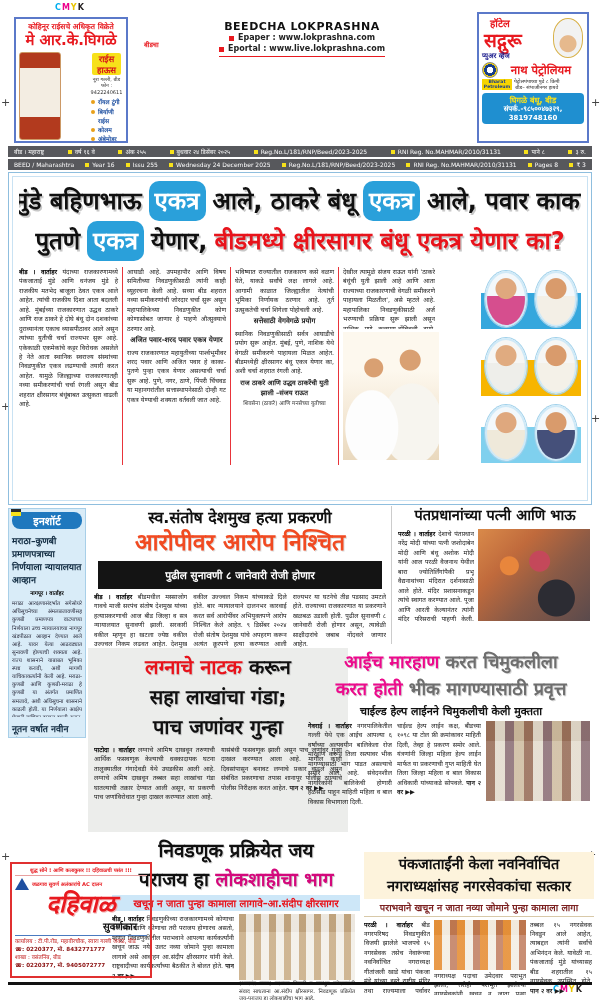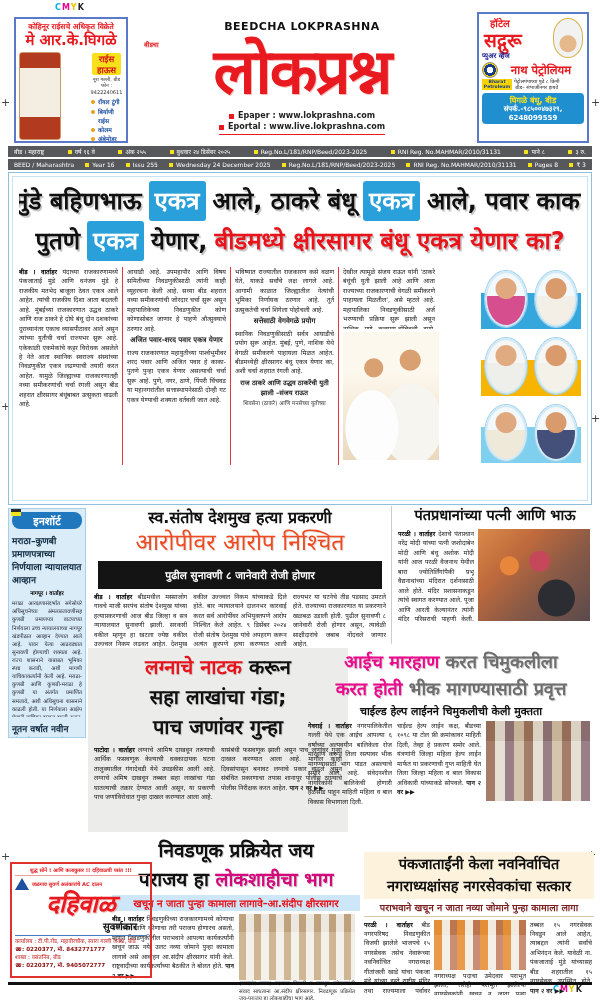--- a/index.html
+++ b/index.html
@@ -57,21 +57,21 @@
   .ibar .row { background:#57585c; color:#fff; height:11px; display:flex; align-items:center; justify-content:space-between; padding:0 6px; font-size:6px; white-space:nowrap; overflow:hidden; }
   .ibar .it { display:flex; align-items:center; gap:3px; }
   .ibar .it::before { content:""; width:4px; height:4px; background:#f7e11a; flex:none; }
   .ibar .it.first::before { display:none; }
 
   
   .lead { border:1px solid #8fbede; padding:3px; }
   .lead .inner { border:1px solid #c9e2f3; height:100%; padding:4px 6px; overflow:hidden; }
   .hl { display:flex; justify-content:center; align-items:center; gap:7px; white-space:nowrap; overflow:hidden;
         font-weight:900; font-size:24px; line-height:40px; color:#101010; text-shadow:1.5px 1.5px 0 #c8c8c8; }
-  .hl .chip { background:#2aa0da; color:#fff; padding:0 6px; border-radius:3px; text-shadow:none; }
+  .hl .chip { background:#2aa0da; color:#fff; padding:0 6px; border-radius:10px; text-shadow:none; }
   .hl .red { color:#e8131b; }
   .lead .bodyrow { display:flex; margin-top:6px; height:198px; }
   .tcol { font-size:6.3px; line-height:1.5; text-align:justify; color:#1c1c1c; overflow:hidden; }
   .lead .tcol { width:104px; padding-right:4px; border-right:1px solid #e8343a; margin-right:4px; }
   .lead .tcol.nol { border-right:none; }
   .dl { font-weight:bold; color:#000; }
   .sh { font-weight:bold; text-align:center; display:block; font-size:7px; margin:2px 0; }
   .more { font-weight:bold; }
   .cap1 { display:block; font-weight:bold; font-size:6.6px; text-align:center; margin-top:3px; }
   .cap2 { display:block; font-size:5.6px; text-align:center; color:#333; }
@@ -98,21 +98,21 @@
   
   .inshort { background:#d9ecf8; border:1px solid #a8cfe8; padding:3px; overflow:hidden; }
   .inshort .hdr { position:relative; background:#1f78be; color:#fff; font-weight:bold; font-size:11px; text-align:center; border-radius:8px; padding:1px 0; }
   .inshort .flag { position:absolute; left:-1px; top:-3px; width:10px; height:7px; background:linear-gradient(180deg,#2a2a2a 0 45%, #f7e11a 45%); }
   .inshort h4 { font-size:9px; line-height:1.45; color:#0f2a40; margin:6px 0 2px; font-weight:bold;}
   .inshort .dl2 { text-align:center; font-size:5.6px; font-weight:bold; }
   .inshort .small { font-size:5.4px; line-height:1.5; text-align:justify; color:#223; margin-top:2px; }
 
   
   .kicker { font-weight:900; font-size:16px; text-align:center; color:#101010; }
-  .dm-head { font-weight:400; font-size:23px; text-align:center; color:#f14a21; line-height:1.3; text-shadow:1px 1px 0 #ddd;}
+  .dm-head { font-weight:700; font-size:23px; text-align:center; color:#f14a21; line-height:1.3; text-shadow:1px 1px 0 #ddd;}
   .blackbar { background:#141414; color:#fff; font-weight:bold; font-size:10.5px; text-align:center; margin:3px 6px; padding:7px 0; }
   .cols { display:flex; gap:6px; padding:0 2px; }
   .cols .tcol { flex:1; height:70px; }
 
   .pm-head { font-weight:900; font-size:14.5px; line-height:1.45; text-align:center; color:#101010; }
   .pm-body { display:flex; gap:4px; margin-top:3px; }
   .pm-body .tcol { width:76px; height:96px; }
   .photo-temple { width:112px; height:92px;
       background: radial-gradient(circle at 70% 75%, #2c2c33 0 18px, transparent 19px),
                   radial-gradient(circle at 28% 40%, #e8863c 0 9px, transparent 10px),
@@ -200,21 +200,20 @@
           <li>अंबेमोहर</li>
           <li>काडीनुच</li>
         </ul>
       </div>
     </div>
   </div>
 
   <div class="abs mast" style="left:132px; top:20px; width:340px; height:126px;">
     <span class="beedcha">बीडचा</span>
     <div class="en">BEEDCHA LOKPRASHNA</div>
-    <div class="title">लोकप्रश्न</div>
     <div class="eprow">
       <div class="eline">
           <span class="sq"></span>
           <span>Epaper : www.lokprashna.com</span>
         </div>
       <div class="eline">
           <span class="sq"></span>
           <span>Eportal : www.live.lokprashna.com</span>
         </div>
     </div>
@@ -232,21 +231,21 @@
     <div style="display:flex; gap:2px; align-items:center;">
       <div class="bptag">Bharat Petroleum</div>
       <div class="addr">
         <div>पेट्रोलपंपाच्या पुढे ८ किमी</div>
         <div>बीड– संभाजीनगर हायवे</div>
       </div>
     </div>
     <div class="bluebox">
       <div class="owner">घिगळे बंधू, बीड</div>
       <div class="ph">संपर्क.-९८५००४७३२९,</div>
-      <div class="ph">6248099559</div>
+      <div class="ph">3819748160</div>
     </div>
   </div>
 
   <div class="abs ibar" style="left:8px; top:146px; width:584px;">
     <div class="row">
       <span class="it first">बीड । महाराष्ट्र</span>
       <span class="it">वर्ष १६ वे</span>
       <span class="it">अंक २५५</span>
       <span class="it">बुधवार २४ डिसेंबर २०२५</span>
       <span class="it">Reg.No.L/181/RNP/Beed/2023-2025</span>

